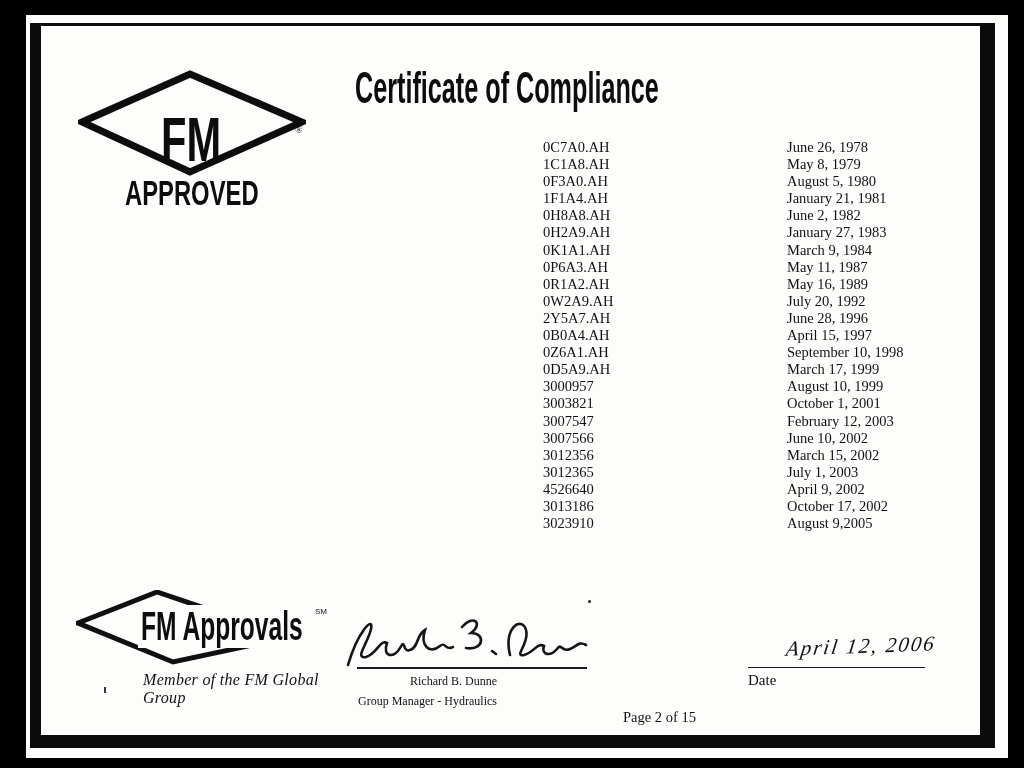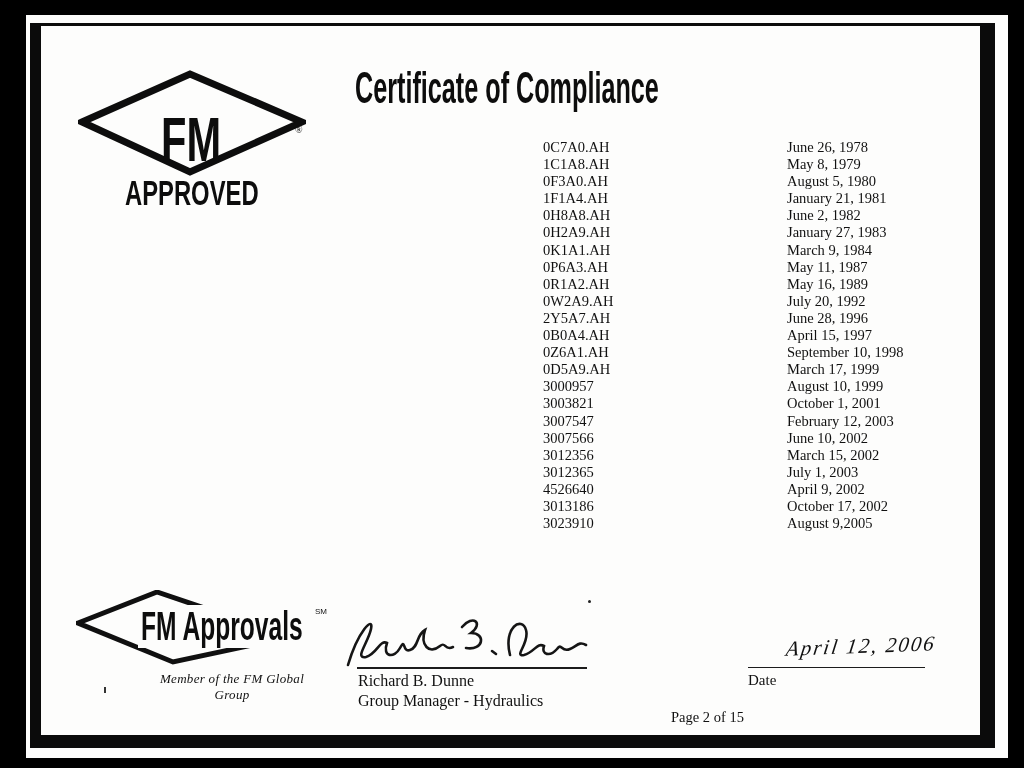--- a/index.html
+++ b/index.html
@@ -9,33 +9,33 @@
   .frame{position:absolute;left:4px;top:8px;right:13px;bottom:10px;
          border-style:solid;border-color:#0b0b0b;border-width:3px 15px 13px 11px;}
   .abs{position:absolute;}
   .condensed{font-family:"Liberation Sans",sans-serif;font-weight:bold;white-space:nowrap;
              transform-origin:0 0;color:#0d0d0d;}
   .title{left:329px;top:47px;font-size:45px;transform:scaleX(0.56);letter-spacing:0px;}
   .approved{left:99px;top:158px;font-size:35px;transform:scaleX(0.68);}
   .fmapprovals{left:112px;top:590px;font-size:41px;transform:scaleX(0.60);
                background:#fdfdfc;padding:0 5px;line-height:1.05;}
   .sm-mark{left:269px;top:592px;font-size:8px;font-family:"Liberation Sans",sans-serif;padding-left:20px;}
-  .tagline{left:117px;top:656px;width:178px;text-align:center;font-style:italic;
-           font-size:13px;letter-spacing:0.3px;}
+  .tagline{left:117px;top:656px;width:178px;font-style:italic;
+           font-size:16px;letter-spacing:0.3px;}
   .table{left:517px;top:124px;width:440px;font-size:14.5px;}
   .trow{position:relative;height:17.1px;line-height:17.1px;white-space:nowrap;}
   .cid{position:absolute;left:0;}
   .cdate{position:absolute;left:244px;}
   .sigline{left:331px;top:652px;width:230px;border-top:2px solid #1c1c1c;height:0;}
-  .sigblock{left:332px;top:656px;font-size:16px;line-height:20px;}
+  .sigblock{left:332px;top:656px;font-size:12px;line-height:20px;text-align:right;}
   .dateline{left:722px;top:652px;width:177px;border-top:1.5px solid #1c1c1c;height:0;}
   .datelabel{left:722px;top:657px;font-size:15px;}
   .handdate{left:760px;top:619px;font-size:21px;font-style:italic;letter-spacing:2px;
             transform:rotate(-2deg) skewX(-10deg);white-space:nowrap;}
-  .footer{left:597px;top:694px;font-size:14.5px;margin-left:48px;}
+  .footer{left:597px;top:694px;font-size:14.5px;}
   .speck1{left:562px;top:585px;width:3px;height:3px;background:#222;border-radius:50%;}
   .speck2{left:78px;top:672px;width:2px;height:6px;background:#333;}
 </style>
 </head>
 <body>
 
 <div class="page">
   <div class="frame"></div>
 
   <svg class="abs" style="left:52px;top:55px;" width="228" height="108" viewBox="0 0 228 108">

